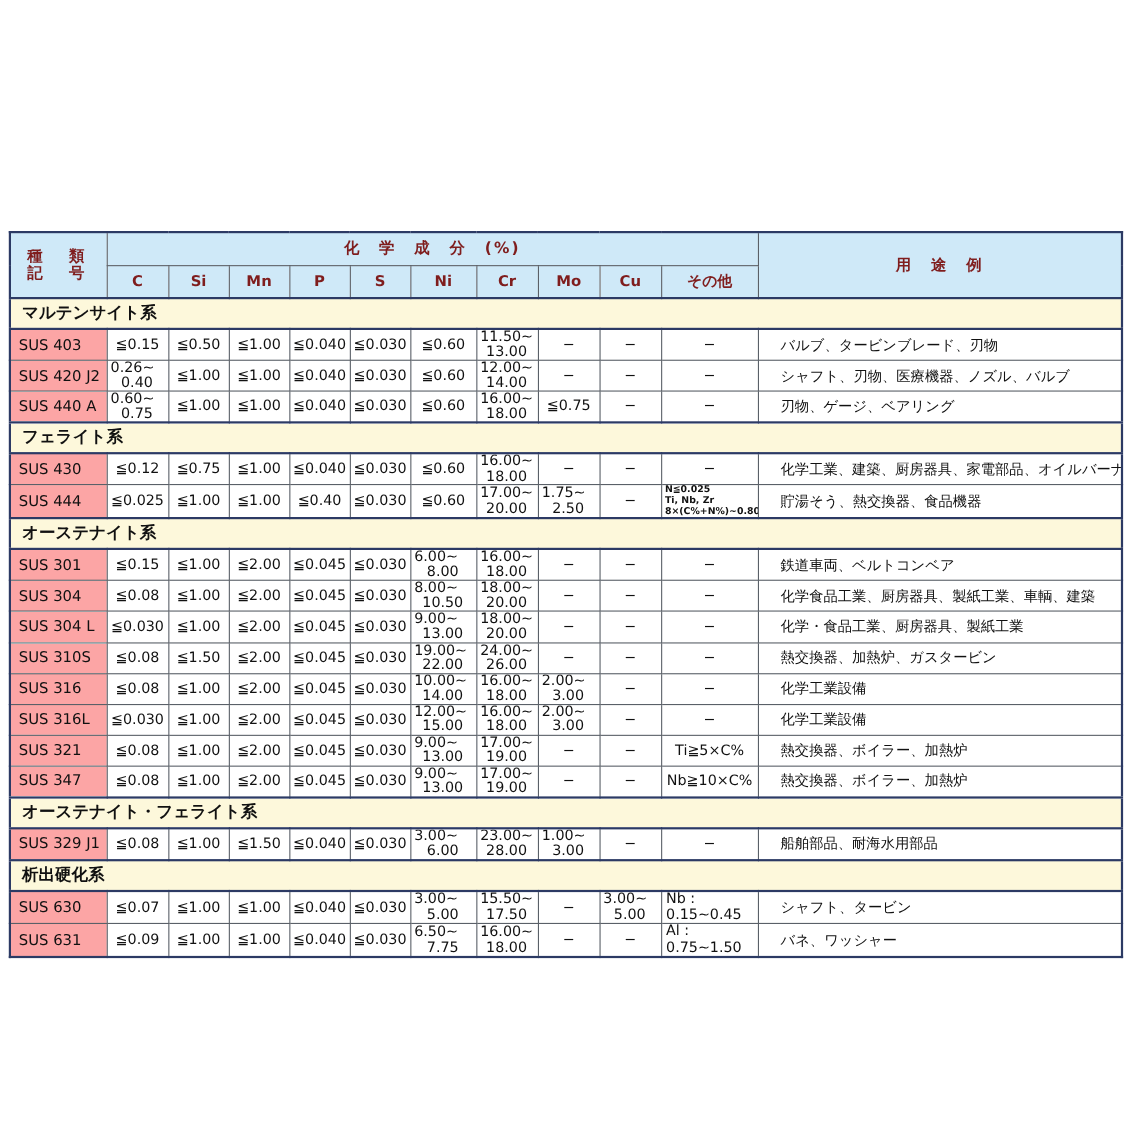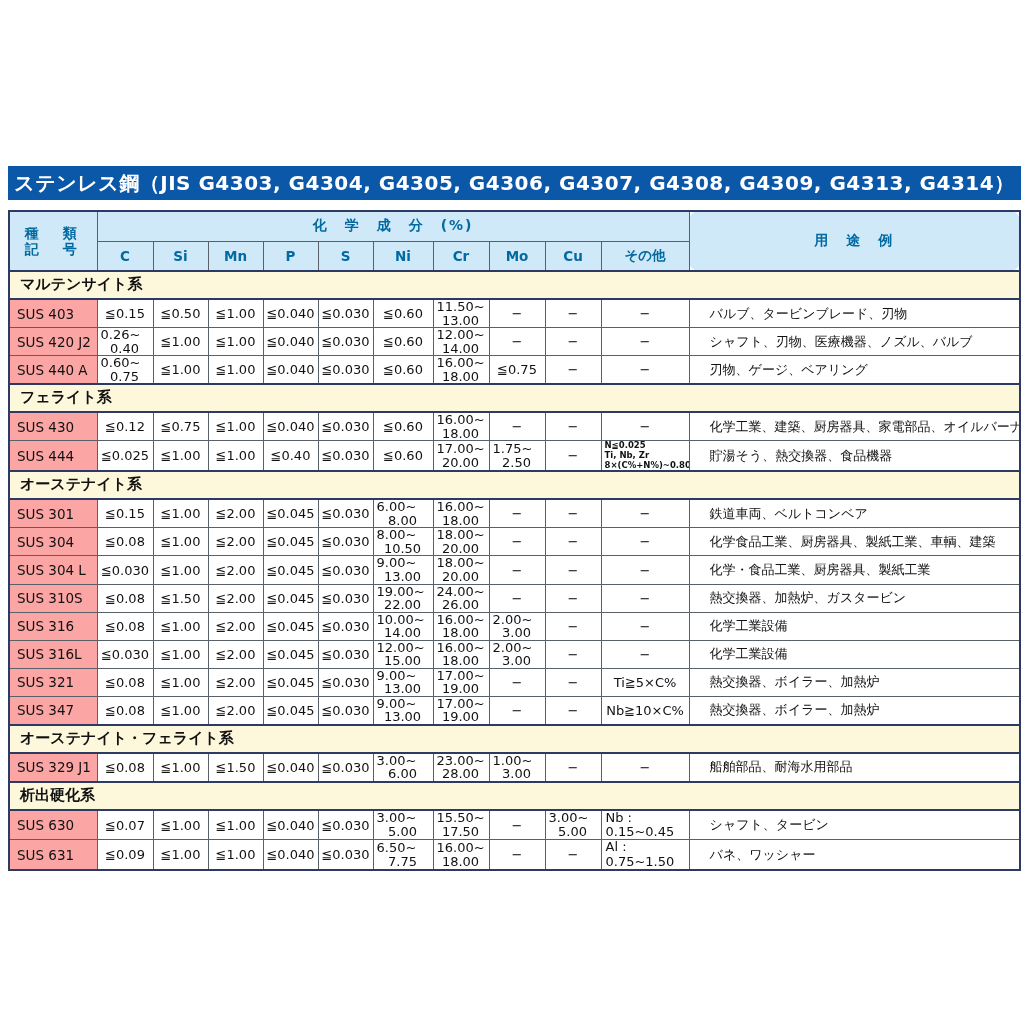--- a/index.html
+++ b/index.html
@@ -11,26 +11,26 @@
     position:absolute;left:8px;top:166px;width:1013px;height:34px;
     background:#0b57a8;display:flex;align-items:center;justify-content:center;
   }
   .title-bar span{color:#ffffff;font-size:20px;font-weight:bold;letter-spacing:0.5px;white-space:nowrap;}
   table.steel{
     position:absolute;left:8px;top:210px;width:1013px;
     border-collapse:collapse;table-layout:fixed;
     border:2px solid #2c3a64;
   }
   th,td{border:1px solid #5a6068;padding:0;font-size:13px;overflow:hidden;}
-  thead th{background:#cfe9f8;font-weight:bold;color:#0369a1;}
+  thead th{background:#cfe9f8;font-weight:bold;color:#7f1d1d;}
   tr.h1{height:30px;}
   tr.h2{height:30px;}
   th.th-code div{text-align:center;letter-spacing:5px;font-size:14px;line-height:16px;}
   th.th-chem{font-size:14px;letter-spacing:2px;}
-  th.th-use{font-size:14px;letter-spacing:2px;border-radius:10px;}
+  th.th-use{font-size:14px;letter-spacing:2px;}
   th.th-el{font-size:13.5px;font-weight:bold;}
   tr.section-row td{
     background:#fdf8db;font-weight:bold;font-size:15px;text-align:left;
     padding:2px 4px 3px 10px;border-top:2px solid #2c3a64;border-bottom:2px solid #2c3a64;
     height:21px;
   }
   tr.data-row{height:28px;}
   td.cell-code{background:#fca5a5;text-align:left;padding-left:7px;font-size:13.5px;white-space:nowrap;}
   td.chem{text-align:center;}
   td.range{padding:0 2px;line-height:1.04;margin-top:25px;}
@@ -39,23 +39,20 @@
   td.multi-left{text-align:left;padding-left:4px;line-height:1.1;}
   td.multi-left div{display:block;}
   td.tiny{font-size:8.5px;line-height:1.15;text-align:left;padding-left:3px;font-weight:bold;}
   td.cell-use{text-align:left;padding-left:20px;font-size:13px;white-space:nowrap;}
 </style>
 </head>
 <body>
 
 <div class="page">
 
-  <div class="title-bar">
-    <span>ステンレス鋼（JIS G4303, G4304, G4305, G4306, G4307, G4308, G4309, G4313, G4314）</span>
-  </div>
 
   <table class="steel">
     <colgroup>
       <col style="width:88px">
         <col style="width:56px">
         <col style="width:55px">
         <col style="width:55px">
       <col style="width:55px">
         <col style="width:55px">
         <col style="width:60px">

